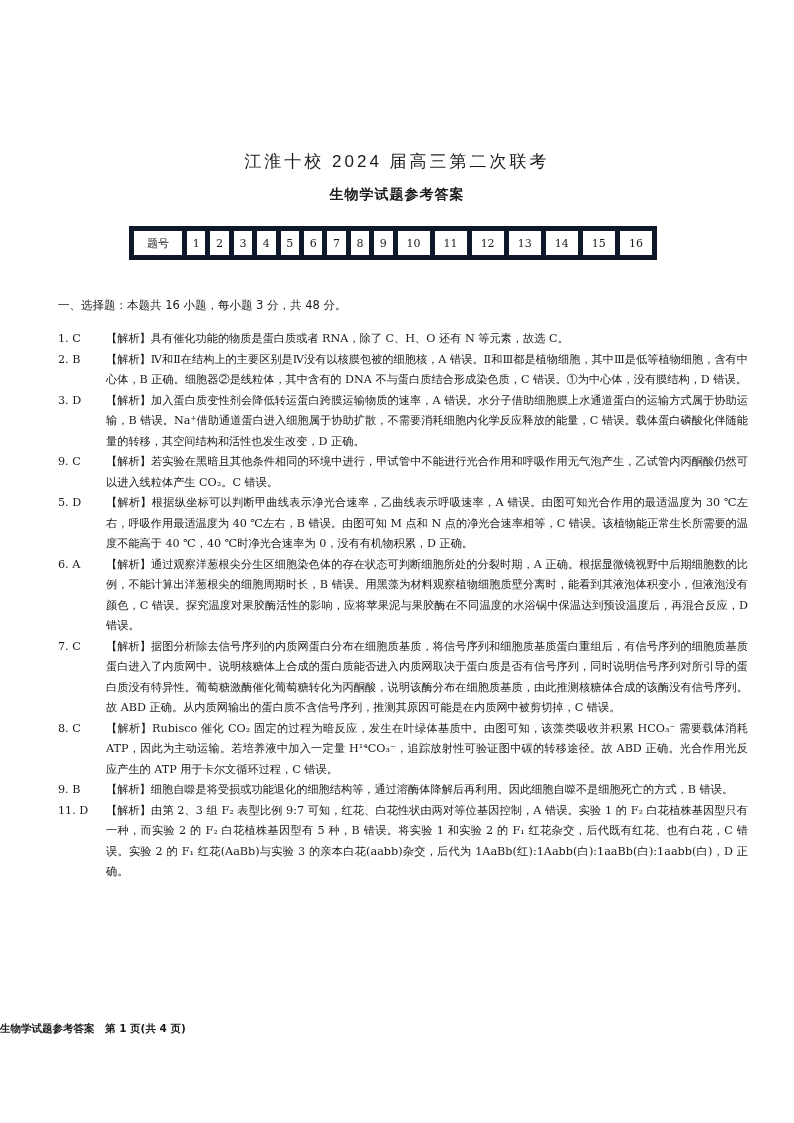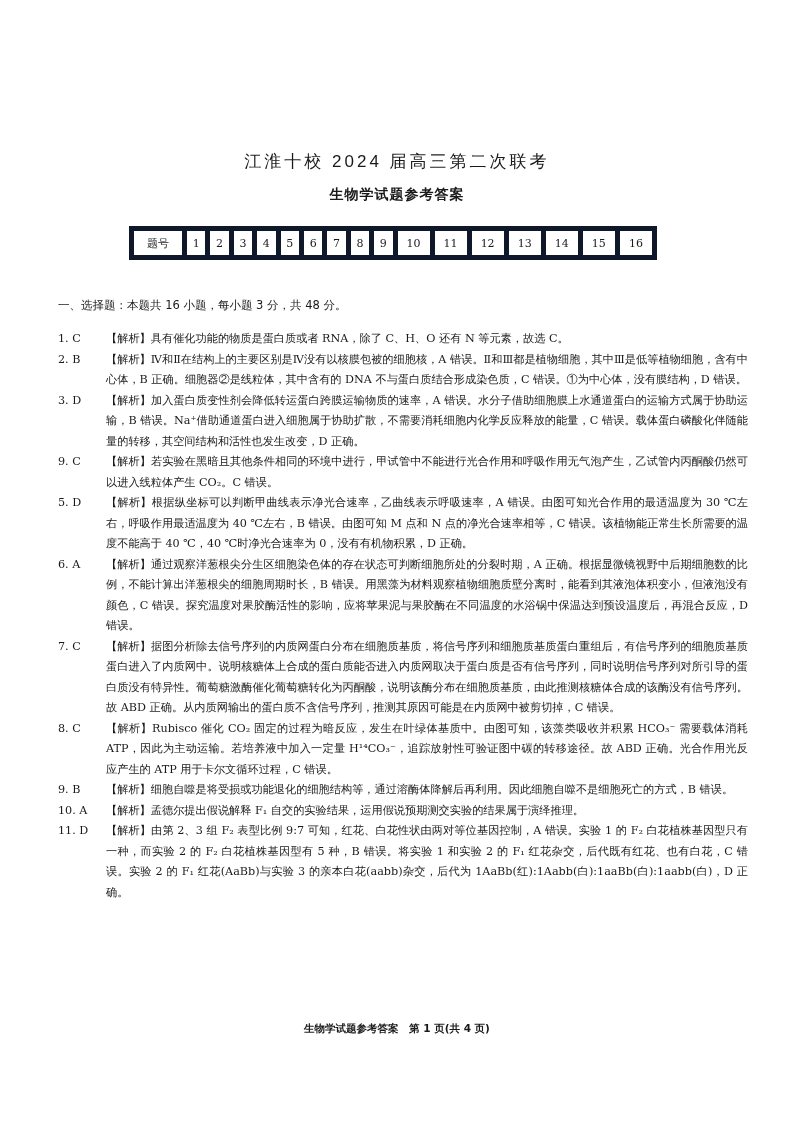--- a/index.html
+++ b/index.html
@@ -29,21 +29,21 @@
     position: absolute; top: 290px; left: 58px; font-size: 11.5px;
     font-family: "DejaVu Sans", sans-serif;
     margin-top: 8px;
   }
   .items { position: absolute; top: 308px; left: 58px; width: 690px; margin-top: 21px; }
   .item { display: flex; font-size: 11.2px; line-height: 20.5px; margin-bottom: 0; }
   .item .num { width: 48px; flex: none; }
   .item .body { flex: 1; text-align: justify; }
   .item .tag { font-family: "DejaVu Sans", sans-serif; }
   .footer {
-    position: absolute; top: 1022px; left: 0; width: 794px; text-align: center;
+    position: absolute; top: 1022px; left: 0; width: 794px; text-align: left;
     font-size: 10.5px; font-family: "DejaVu Sans", sans-serif; font-weight: bold;
   }
 </style>
 </head>
 <body>
 
 <div class="page">
   <div class="title1">江淮十校 2024 届高三第二次联考</div>
   <div class="title2">生物学试题参考答案</div>
 
@@ -104,23 +104,19 @@
     </div>
     <div class="item">
       <span class="num">8. C</span>
       <span class="body"><span class="tag">【解析】</span><span>Rubisco 催化 CO₂ 固定的过程为暗反应，发生在叶绿体基质中。由图可知，该藻类吸收并积累 HCO₃⁻ 需要载体消耗 ATP，因此为主动运输。若培养液中加入一定量 H¹⁴CO₃⁻，追踪放射性可验证图中碳的转移途径。故 ABD 正确。光合作用光反应产生的 ATP 用于卡尔文循环过程，C 错误。</span></span>
     </div>
     <div class="item">
       <span class="num">9. B</span>
       <span class="body"><span class="tag">【解析】</span><span>细胞自噬是将受损或功能退化的细胞结构等，通过溶酶体降解后再利用。因此细胞自噬不是细胞死亡的方式，B 错误。</span></span>
     </div>
     <div class="item">
-      <span class="num">10. A</span>
-      <span class="body"><span class="tag">【解析】</span><span>孟德尔提出假说解释 F₁ 自交的实验结果，运用假说预期测交实验的结果属于演绎推理。</span></span>
-    </div>
-    <div class="item">
       <span class="num">11. D</span>
       <span class="body"><span class="tag">【解析】</span><span>由第 2、3 组 F₂ 表型比例 9:7 可知，红花、白花性状由两对等位基因控制，A 错误。实验 1 的 F₂ 白花植株基因型只有一种，而实验 2 的 F₂ 白花植株基因型有 5 种，B 错误。将实验 1 和实验 2 的 F₁ 红花杂交，后代既有红花、也有白花，C 错误。实验 2 的 F₁ 红花(AaBb)与实验 3 的亲本白花(aabb)杂交，后代为 1AaBb(红):1Aabb(白):1aaBb(白):1aabb(白)，D 正确。</span></span>
     </div>
   </div>
 
   <div class="footer">生物学试题参考答案　第 1 页(共 4 页)</div>
 </div>
 
 </body></html>

